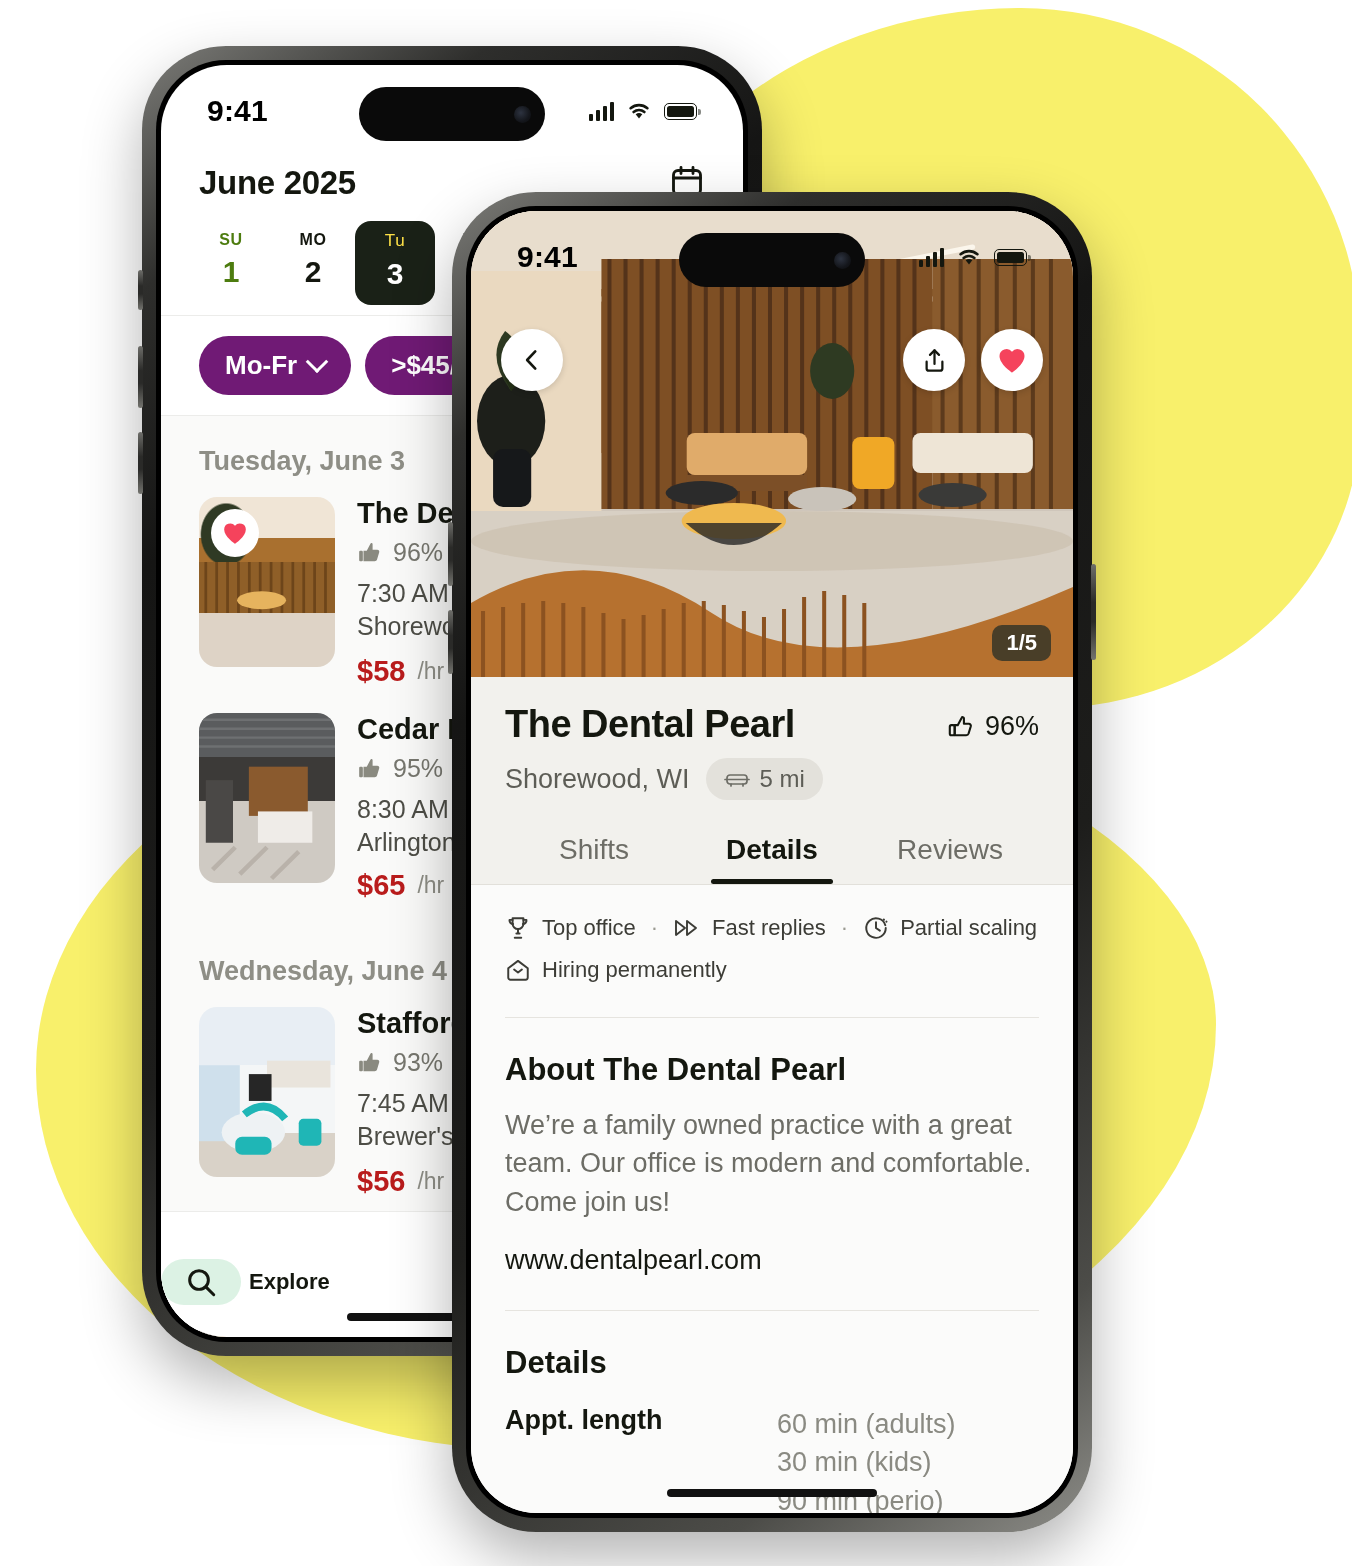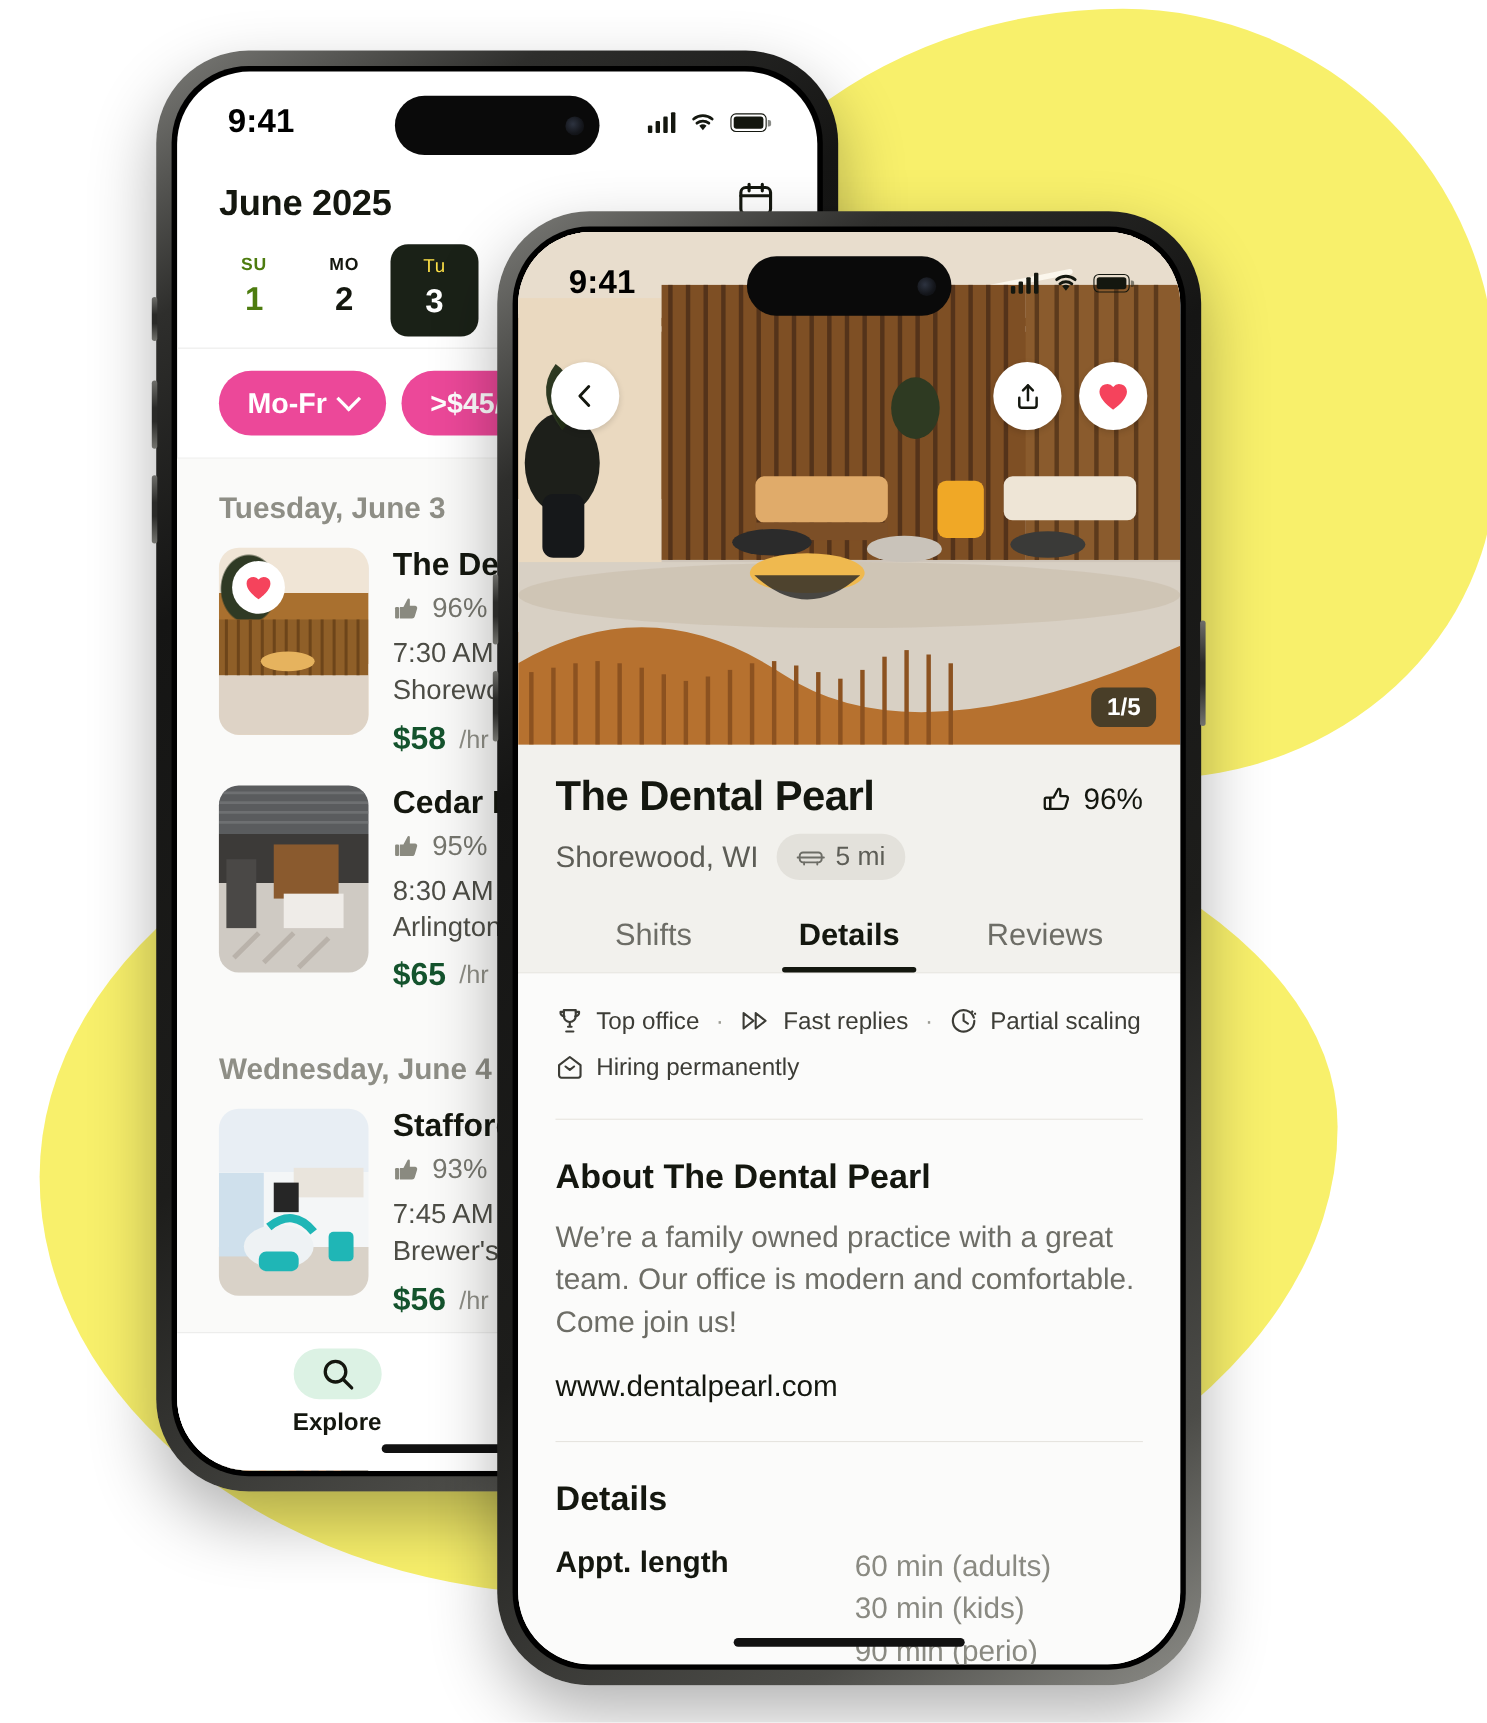--- a/index.html
+++ b/index.html
@@ -105,21 +105,21 @@
   .daycell .dow { font-size: 16px; letter-spacing:.7px; font-weight: 700; color:#14170f; }
   .daycell .num { font-size: 30px; font-weight: 700; color:#14170f; margin-top: 6px; }
   .daycell.muted .dow, .daycell.muted .num { color:#4d7c0f; font-weight:700;text-align:center; }
   .daycell.sel { background: #1A2117; }
   .daycell.sel .dow { color:#fde047; font-weight: 500; font-size: 17px; }
   .daycell.sel .num { color:#fff; }
   .strip-rule { height:1px; background:#ececea; margin: 4px 0 0; }
 
   .filters { display:flex; gap: 14px; padding: 20px 38px; }
   .fpill {
-    background:#ec4899; color:#fff; border-radius: 999px;
+    background:#701a75; color:#fff; border-radius: 999px;
     padding: 14px 26px; font-size: 26px; font-weight: 600;
     display:flex; align-items:center; gap: 12px; white-space:nowrap;
   }
   .chev { width:16px;height:16px;border-right:3px solid #fff;border-bottom:3px solid #fff;
           transform: rotate(45deg) translate(-3px,-3px); }
   .filters-rule { height:1px; background:#ececea; }
 
   .listwrap { background:#FAFAF9; height: 100%; overflow:hidden; }
   .daylabel { font-size: 27px; font-weight: 700; color:#8e8e86; padding: 30px 38px 20px; }
   .shift { display:flex; gap: 22px; padding: 0 38px 24px; }
@@ -127,33 +127,33 @@
   .thumb .heart {
     position:absolute; left:12px; top:12px; width:48px;height:48px;border-radius:50%;
     background:#fff; display:flex;align-items:center;justify-content:center;
   }
   .s-name { font-size: 29px; font-weight: 700; color:#14170f; white-space:nowrap; }
   .s-rate { display:flex; align-items:center; gap:10px; margin-top: 8px; }
   .s-rate .pct { font-size:25px; color:#76766e; }
   .s-time { font-size: 25px; color:#4d4d46; margin-top: 12px; white-space:nowrap; }
   .s-loc  { font-size: 25px; color:#4d4d46; margin-top: 4px; white-space:nowrap; }
   .s-pay  { display:flex; align-items:center; gap: 12px; margin-top: 12px; }
-  .s-pay .amt { font-size: 29px; font-weight:700; color:#14532d; }
+  .s-pay .amt { font-size: 29px; font-weight:700; color:#b91c1c; }
   .s-pay .per { font-size: 23px; color:#8e8e86; }
   .s-pay .bonus {
     background:#DCF2E4; color:#1e6b43; border-radius: 999px;
     padding: 5px 14px; font-size: 22px; font-weight:700;
   }
 
   .tabbar {
     position:absolute; left:0; right:0; bottom:0; height:126px;
     background:#fff; border-top:1px solid #ececea;
     display:flex; padding-top: 14px;
   }
-  .tabitem { flex:1; display:flex; flex-direction:column; align-items:center; gap:8px; }
+  .tabitem { flex:1; display:flex; flex-direction:row; align-items:center; gap:8px; }
   .tabitem .bubble {
     width: 80px; height: 46px; border-radius:999px; display:flex;
     align-items:center; justify-content:center;
   }
   .tabitem.active .bubble { background:#DCF2E4; }
   .tabitem .lbl { font-size: 22px; color:#8e8e86; font-weight:600; }
   .tabitem.active .lbl { color:#14170f; font-weight:700; }
   .homebar {
     position:absolute; bottom: 16px; left:50%; transform:translateX(-50%);
     width: 210px; height: 8px; border-radius:5px; background:#111;

